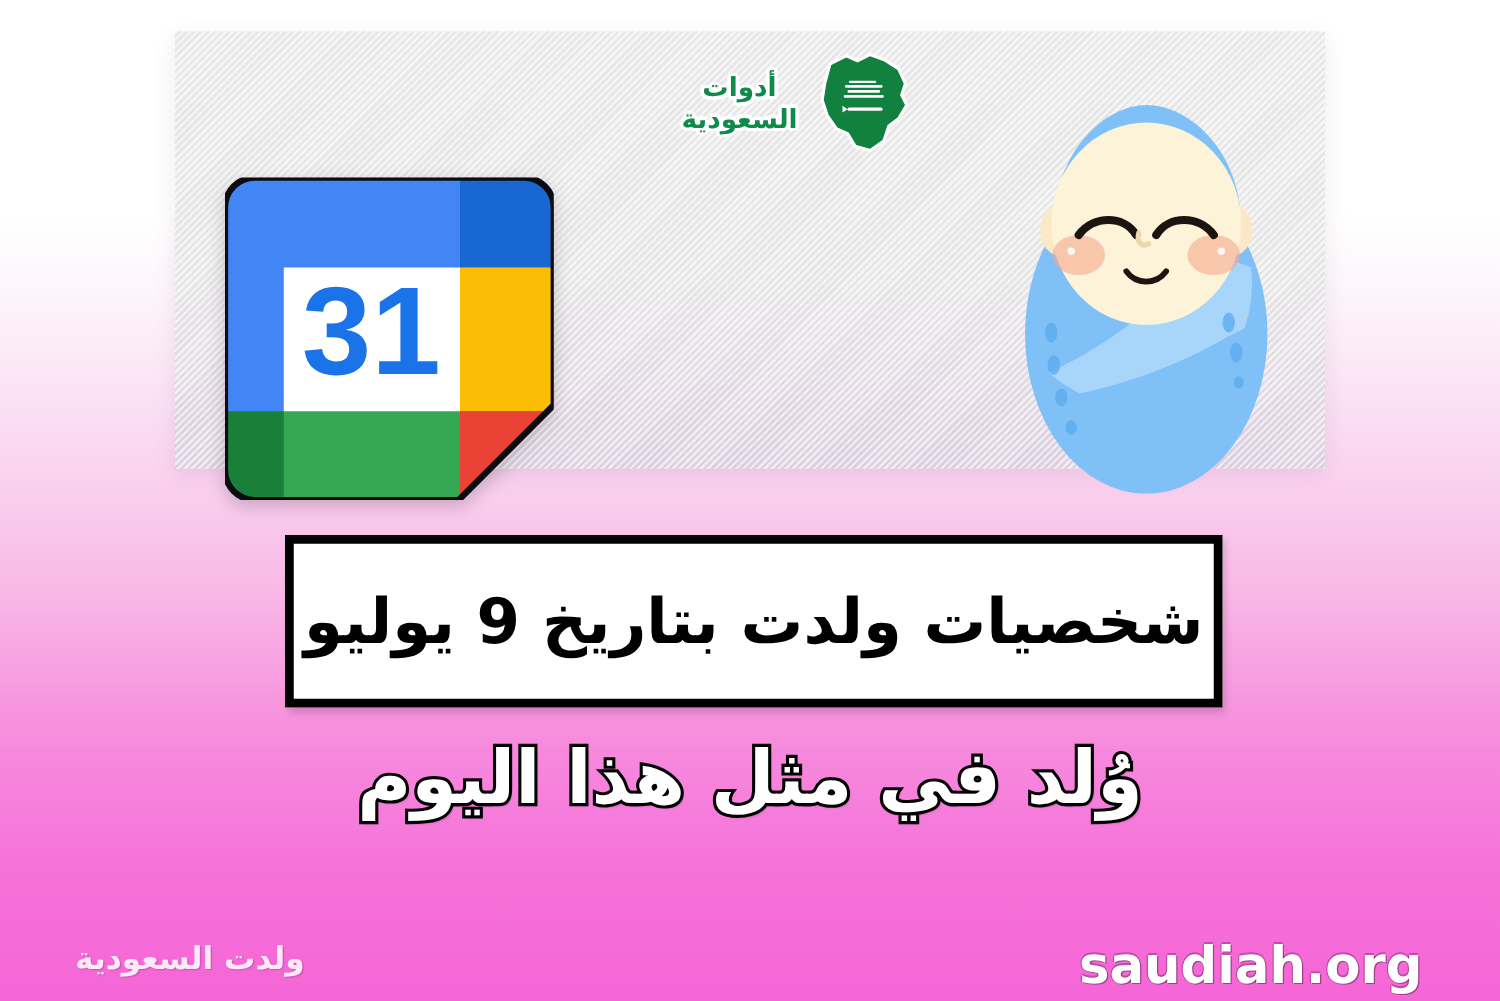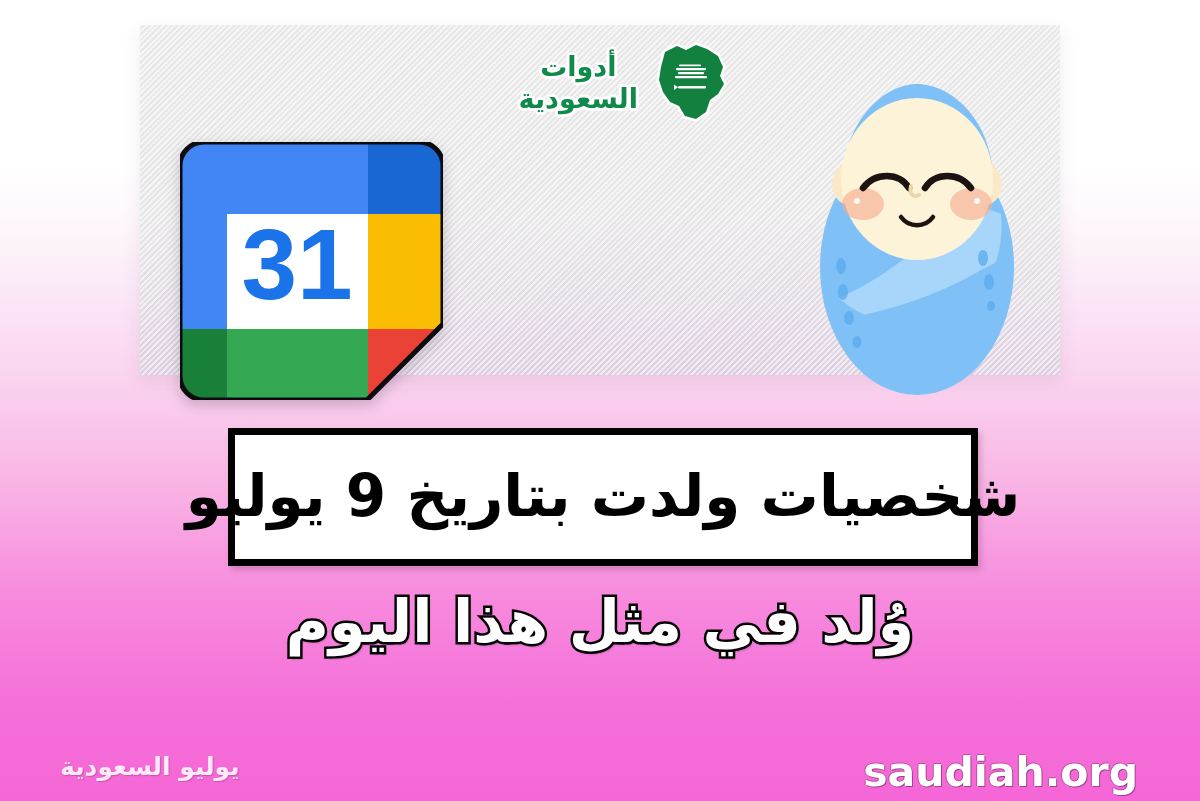--- a/index.html
+++ b/index.html
@@ -72,21 +72,21 @@
     height: 86px;
     position: relative;
     flex: 0 0 auto;
   }
   .logo-map svg { display: block; }
   .logo-text {
     direction: rtl;
     text-align: center;
     font-family: "DejaVu Sans", "Liberation Sans", sans-serif;
     font-weight: bold;
-    font-size: 27px;
+    font-size: 21px;
     line-height: 1.18;
     color: #0f8a4a;
     letter-spacing: 0px;
     text-shadow:
       -2px -2px 0 #fff,  2px -2px 0 #fff,
       -2px  2px 0 #fff,  2px  2px 0 #fff,
       -3px  0   0 #fff,  3px  0   0 #fff,
        0   -3px 0 #fff,  0    3px 0 #fff;
   }
   .logo-text span { display: block; }
@@ -124,21 +124,21 @@
     box-sizing: border-box;
     display: flex;
     align-items: center;
     justify-content: center;
     box-shadow: 3px 4px 6px rgba(90,40,80,0.22);
   }
   .headline-text {
     direction: rtl;
     font-family: "DejaVu Sans", "Liberation Sans", sans-serif;
     font-weight: bold;
-    font-size: 58px;
+    font-size: 50px;
     color: #000000;
     white-space: nowrap;
     line-height: 1.1;
   }
 
   
   .main-title {
     position: absolute;
     left: 0px;
     top: 588px;
@@ -282,16 +282,16 @@
       </g>
     </svg>
   </div>
 
   <div class="headline-banner">
     <div class="headline-text">شخصيات ولدت بتاريخ 9 يوليو</div>
   </div>
 
   <div class="main-title">وُلد في مثل هذا اليوم</div>
 
-  <div class="footer-left">يوليو السعودية</div>
+  <div class="footer-left">ولدت السعودية</div>
   <div class="footer-right">saudiah.org</div>
 
 </div>
 
 </body></html>

